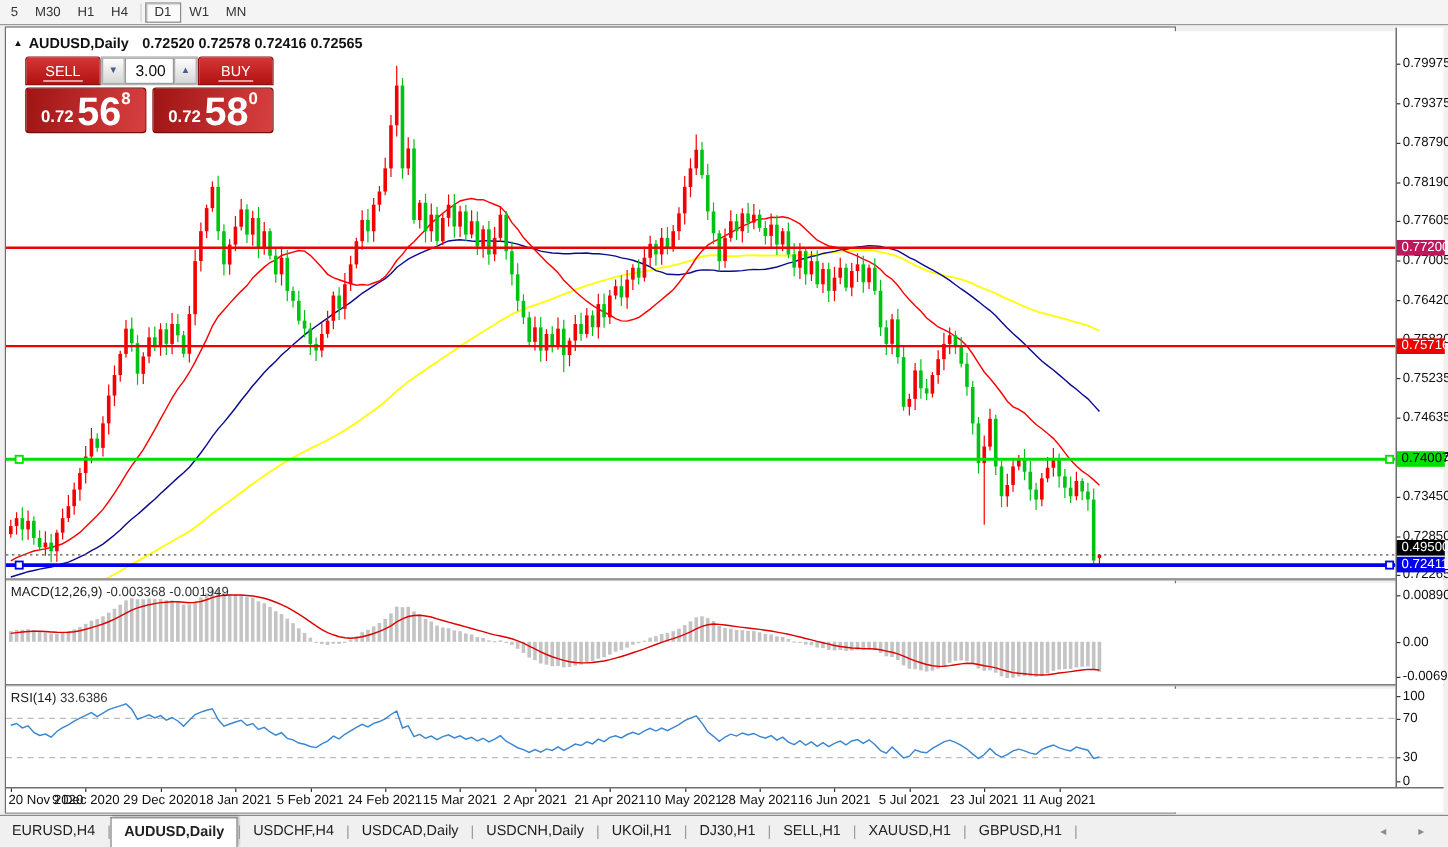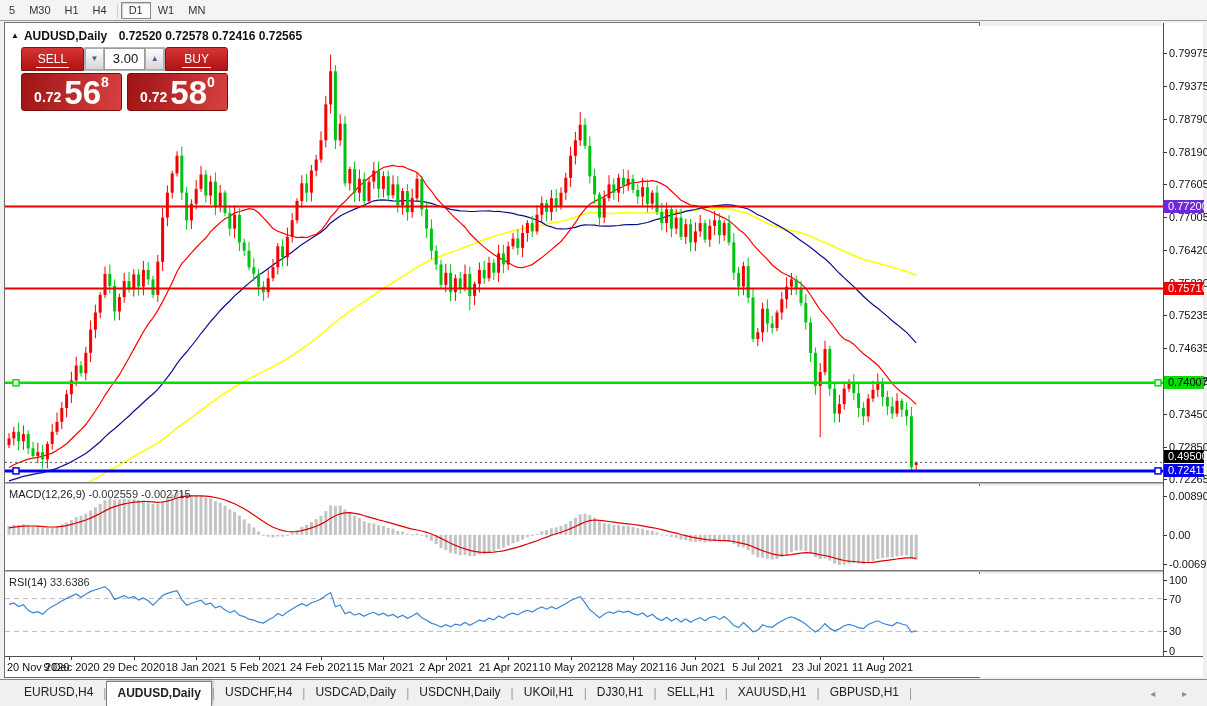--- a/index.html
+++ b/index.html
@@ -54,21 +54,21 @@
             background:linear-gradient(100deg,#9f1414,#d84040);display:flex;align-items:flex-end;
             justify-content:center;padding-bottom:2px;}
   .pricebox .small{font-size:14px;font-weight:bold;margin-right:3px;line-height:22px;}
   .pricebox .big{font-size:33px;font-weight:bold;line-height:30px;}
   .pricebox .sup{font-size:14px;font-weight:bold;line-height:10px;align-self:flex-start;margin-top:3px;}
   #sell-box{width:101px;margin-right:5px;}
   #buy-box{width:101px;}
 
   
   #tab-bar{position:absolute;left:0;top:679px;width:1207px;height:27px;background:#f0f0f0;
-           border-top:1px solid #8a8a8a;display:flex;align-items:flex-end;padding-left:14px;}
+           border-top:1px solid #8a8a8a;display:flex;align-items:flex-end;}
   .tab{font-size:12px;color:#222;padding:4px 10px 6px;height:25px;white-space:nowrap;}
   .tab.active{background:#fff;border:1px solid #808080;border-bottom:none;font-weight:bold;
               box-shadow:1px -1px 2px rgba(0,0,0,.25);}
   .tab-sep{color:#999;font-size:12px;padding-bottom:6px;}
   #tab-scroll{position:absolute;right:8px;bottom:7px;color:#8a8a8a;font-size:10px;letter-spacing:12px;}
   svg{display:block;}
 </style>
 </head>
 <body>
 
@@ -326,21 +326,21 @@
           <rect x="8" y="441.9036319612587" width="6" height="6" fill="#fff" stroke="#0000ee" stroke-width="1.5"></rect>
           <rect x="1150" y="441.9036319612587" width="6" height="6" fill="#fff" stroke="#0000ee" stroke-width="1.5"></rect>
           <line x1="0" y1="436.40193704600455" x2="1158" y2="436.40193704600455" stroke="#555" stroke-width="1" stroke-dasharray="2,3"></line>
         </svg>
     </div>
 
     <div class="splitter" style="top:459px"></div>
 
     <div id="macd-panel" class="panel">
       <div class="ind-label">
-        <b>MACD(12,26,9)</b> <span class="ind-val">-0.002559 -0.002715</span>
+        <b>MACD(12,26,9)</b> <span class="ind-val">-0.003368 -0.001949</span>
       </div>
       <svg id="macd-svg" width="1158" height="84">
           <rect x="2.5" y="40.0" width="3" height="8.9" fill="#c4c4c4"></rect>
           <rect x="7.3" y="38.9" width="3" height="10.0" fill="#c4c4c4"></rect>
           <rect x="12.1" y="38.8" width="3" height="10.1" fill="#c4c4c4"></rect>
           <rect x="16.9" y="38.3" width="3" height="10.5" fill="#c4c4c4"></rect>
           <rect x="21.7" y="39.0" width="3" height="9.8" fill="#c4c4c4"></rect>
           <rect x="26.5" y="40.2" width="3" height="8.6" fill="#c4c4c4"></rect>
           <rect x="31.3" y="41.0" width="3" height="7.9" fill="#c4c4c4"></rect>
           <rect x="36.1" y="42.1" width="3" height="6.7" fill="#c4c4c4"></rect>
@@ -580,21 +580,21 @@
         <div class="axis-tick" style="top: 541px;"></div>
         <div class="axis-label" style="top: 552px;">100</div>
         <div class="axis-tick" style="top: 557px;"></div>
         <div class="axis-label" style="top: 570.6px;">70</div>
         <div class="axis-tick" style="top: 575.6px;"></div>
         <div class="axis-label" style="top: 603.4px;">30</div>
         <div class="axis-tick" style="top: 608.4px;"></div>
         <div class="axis-label" style="top: 623px;">0</div>
         <div class="axis-tick" style="top: 628px;"></div>
         <div class="price-tag" style="top: 426.902px; background: rgb(0, 0, 0); color: rgb(255, 255, 255);">0.49500</div>
-        <div class="price-tag" style="top: 177.023px; background: #6d28d9; color: rgb(255, 255, 255);">0.77200</div>
+        <div class="price-tag" style="top: 177.023px; background: #be185d; color: rgb(255, 255, 255);">0.77200</div>
         <div class="price-tag" style="top: 258.948px; background: rgb(238, 0, 0); color: rgb(255, 255, 255);">0.75716</div>
         <div class="price-tag" style="top: 353.295px; background: rgb(0, 224, 0); color: rgb(0, 0, 0);">0.74007</div>
         <div class="price-tag" style="top: 441.404px; background: rgb(0, 0, 238); color: rgb(255, 255, 255);">0.72411</div>
       </div>
     <div id="time-axis">
         <div class="time-label" style="left: 2px;">20 Nov 2020</div>
         <div class="time-tick" style="left: 4px;"></div>
         <div class="time-label" style="left: 38.4px;">9 Dec 2020</div>
         <div class="time-tick" style="left: 66.4px;"></div>
         <div class="time-label" style="left: 97.8px;">29 Dec 2020</div>

